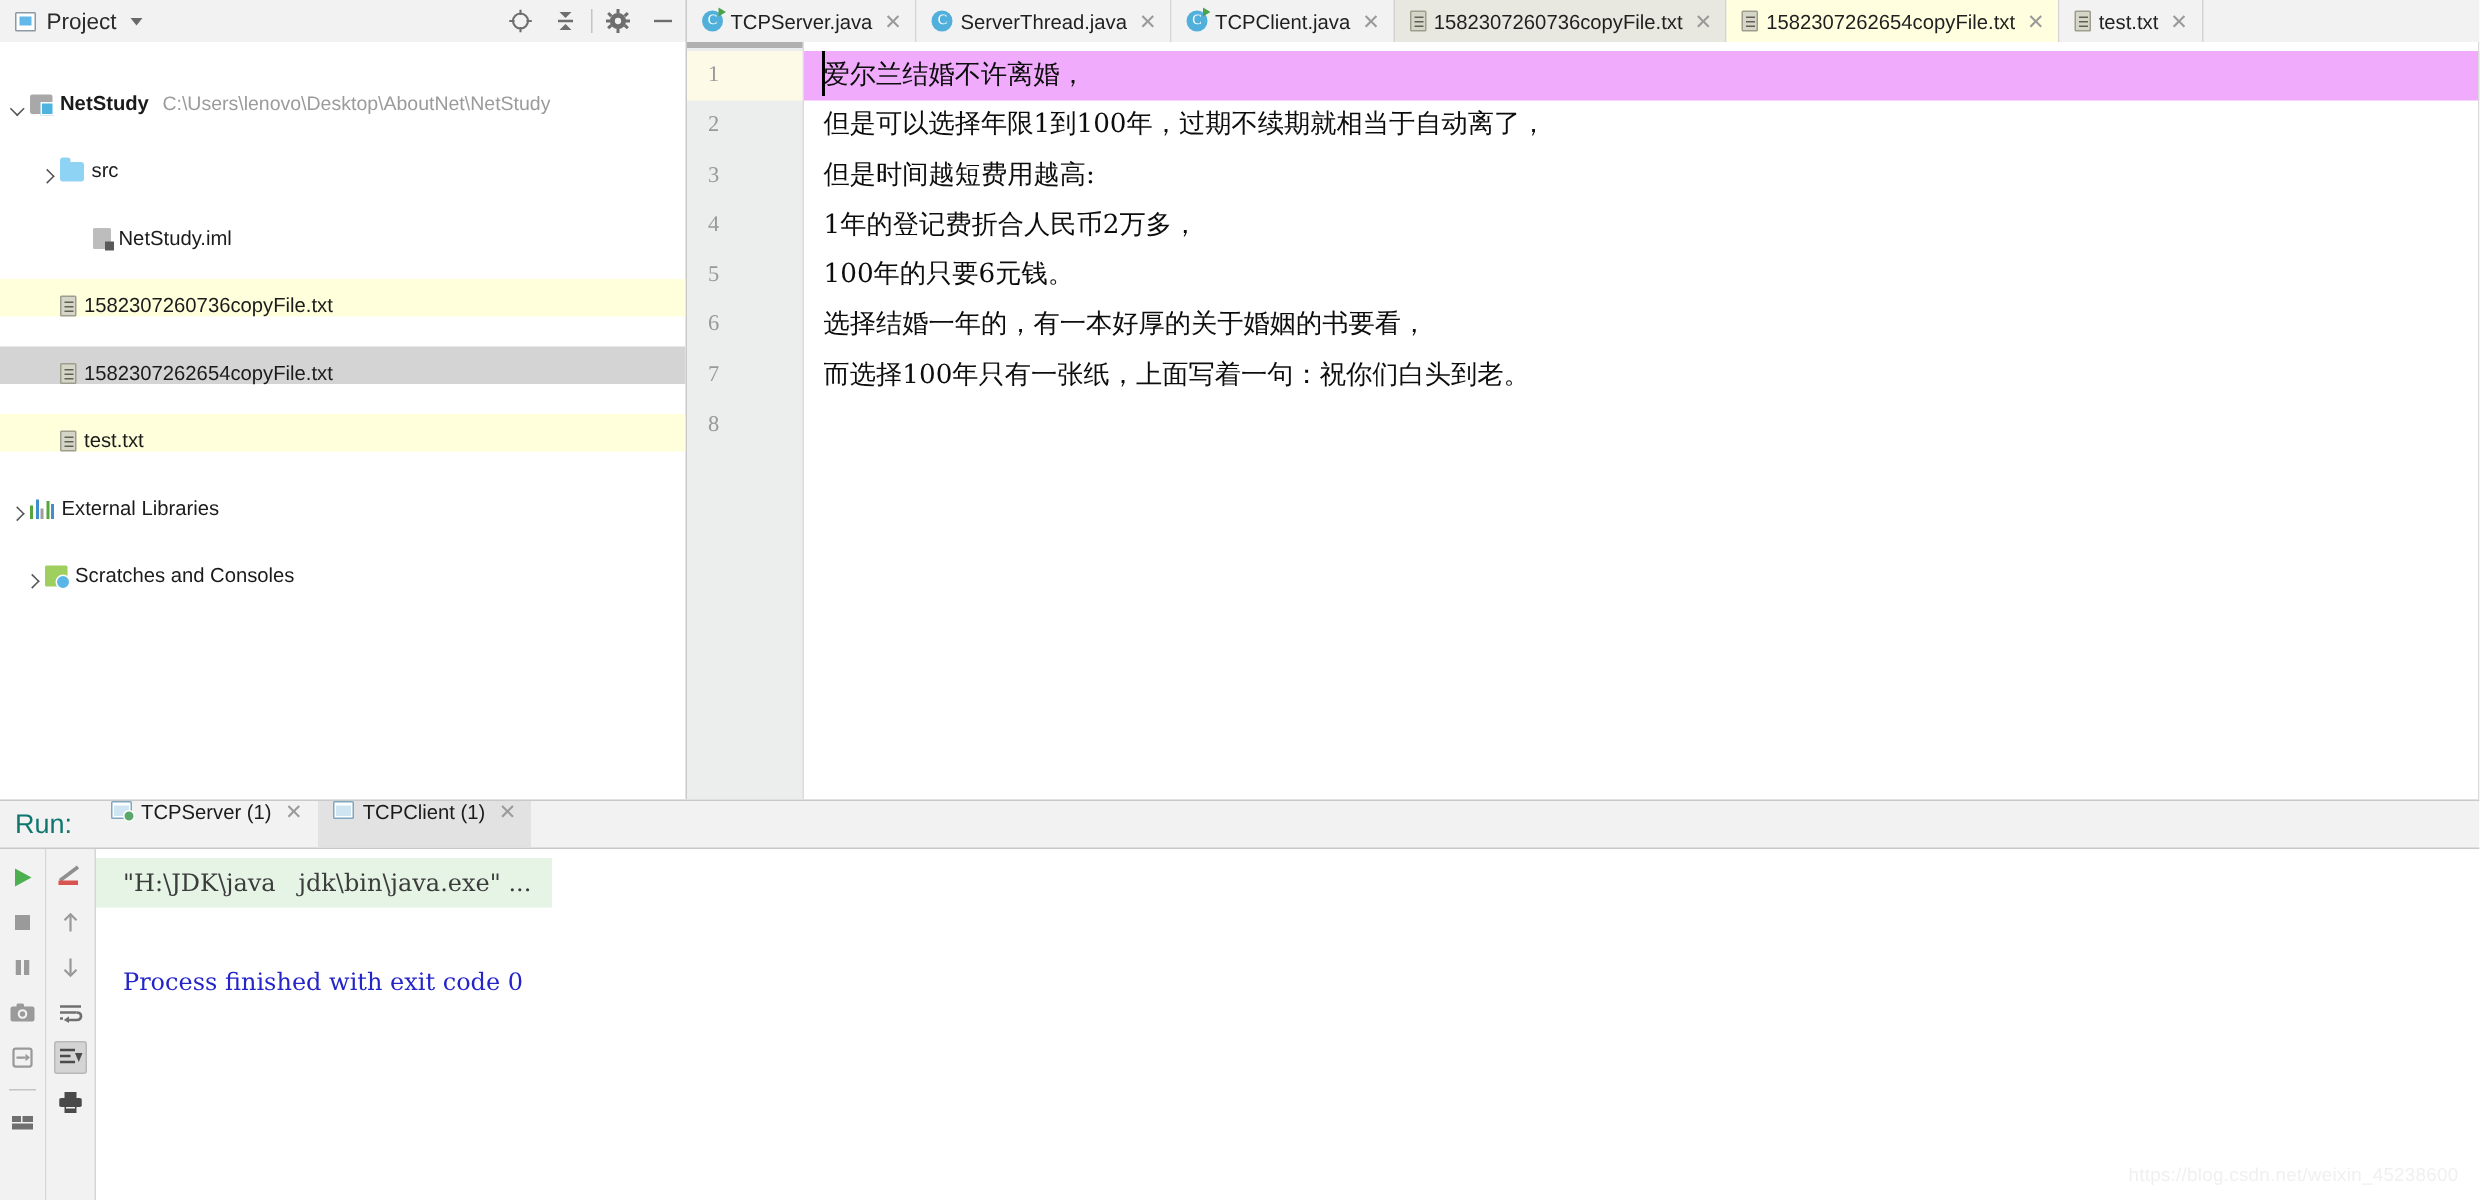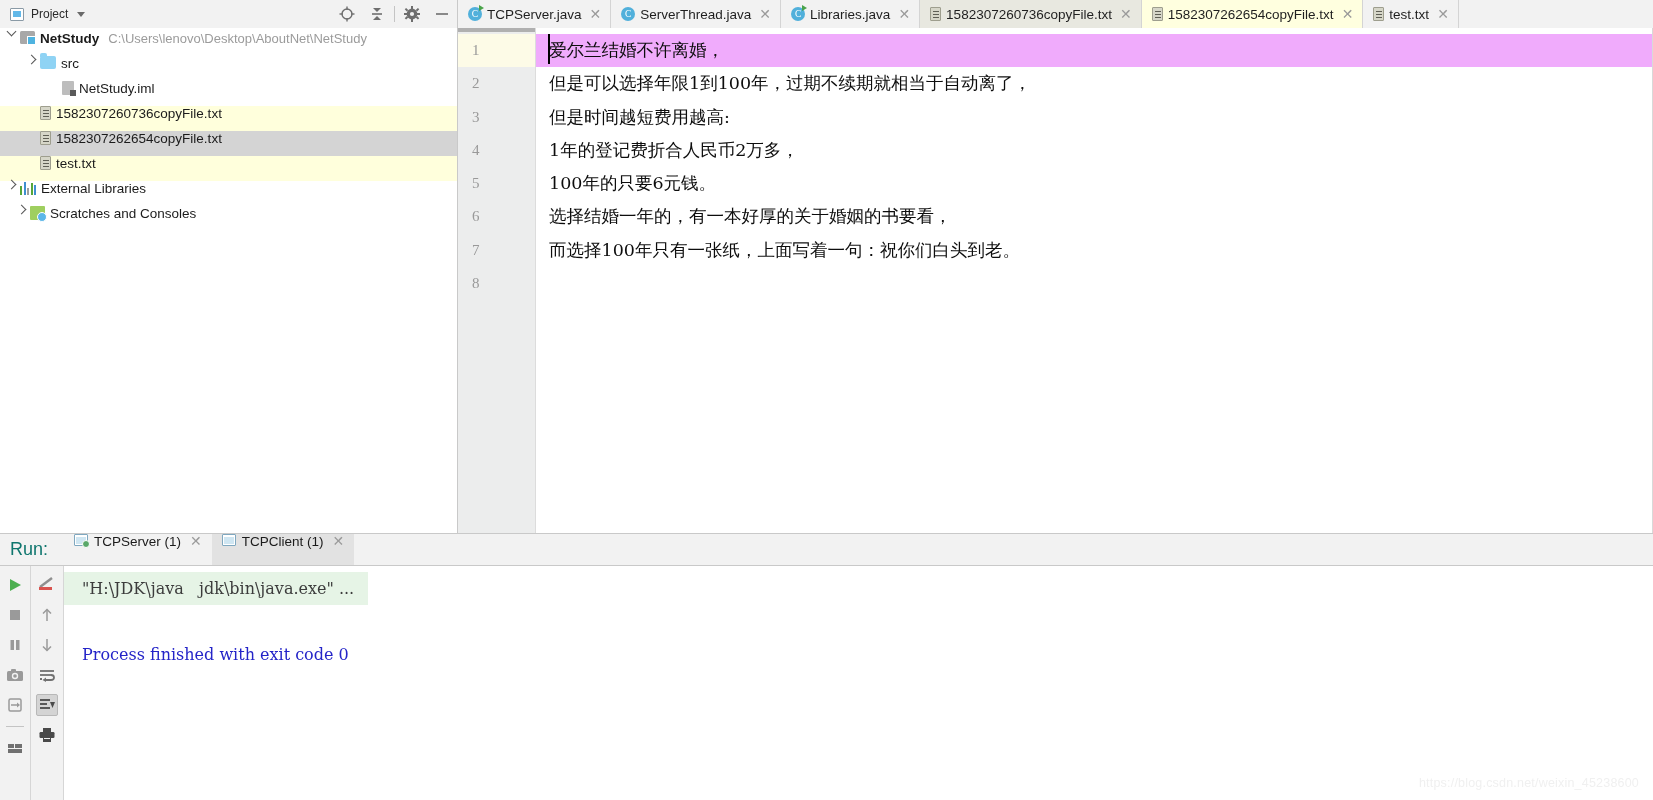--- a/index.html
+++ b/index.html
@@ -15,21 +15,21 @@
   .top-row { display: flex; height: 28px; width: 1653px; background: #f2f2f2; }
 
   .proj-header {
     width: 458px; height: 28px;
     background: #f2f2f2;
     display: flex; align-items: center;
     border-right: 1px solid #c9c9c9;
     position: relative;
   }
   .proj-title-wrap { display: flex; align-items: center; padding-left: 10px; gap: 7px; }
-  .proj-label { font-size: 12px; color: #2b2b2b; }
+  .proj-label { font-size: 15px; color: #2b2b2b; }
   .caret-down {
     width: 0; height: 0;
     border-left: 4px solid transparent;
     border-right: 4px solid transparent;
     border-top: 5px solid #6a6a6a;
     margin-left: 2px;
   }
   .proj-icon {
     width: 14px; height: 13px;
     border: 1.4px solid #8a9aa6; background: #fff;
@@ -98,22 +98,22 @@
 
   
   .tree {
     width: 458px; height: 505px;
     background: #ffffff;
     border-right: 1px solid #c9c9c9;
     font-size: 13.5px; color: #1b1b1b;
     padding-top: 3px; overflow: hidden;
   }
   .row {
-    height: 25px; display: flex; align-items: flex-start;
-    white-space: nowrap; cursor: pointer;
+    height: 25px; display: flex; align-items: flex-end;
+    white-space: nowrap; cursor: pointer; margin-top: 20px;
   }
   .row.hl-yellow { background: #ffffdc; }
   .row.hl-grey { background: #d4d4d4; }
   .arrow {
     width: 18px; flex: none; display: flex; align-items: center; justify-content: center;
     color: #5a5a5a; font-size: 11px;
   }
   .arrow .chev {
     display: inline-block; width: 7px; height: 7px;
     border-right: 1.7px solid #555; border-bottom: 1.7px solid #555;
@@ -304,21 +304,21 @@
         <span>TCPServer.java</span>
         <span class="tab-close">✕</span>
       </div>
       <div class="tab">
         <span class="ico-java">C</span>
         <span>ServerThread.java</span>
         <span class="tab-close">✕</span>
       </div>
       <div class="tab">
         <span class="ico-java runnable">C</span>
-        <span>Libraries.java</span>
+        <span>TCPClient.java</span>
         <span class="tab-close">✕</span>
       </div>
       <div class="tab plain-file">
         <span class="ico-txt"></span>
         <span>1582307260736copyFile.txt</span>
         <span class="tab-close">✕</span>
       </div>
       <div class="tab active-editor">
         <span class="ico-txt"></span>
         <span>1582307262654copyFile.txt</span>

